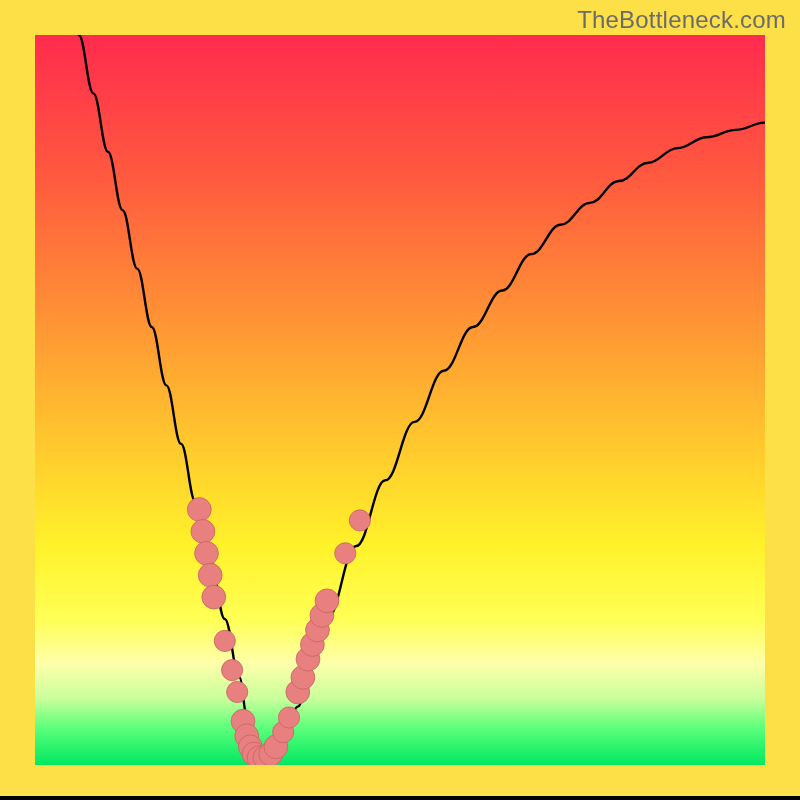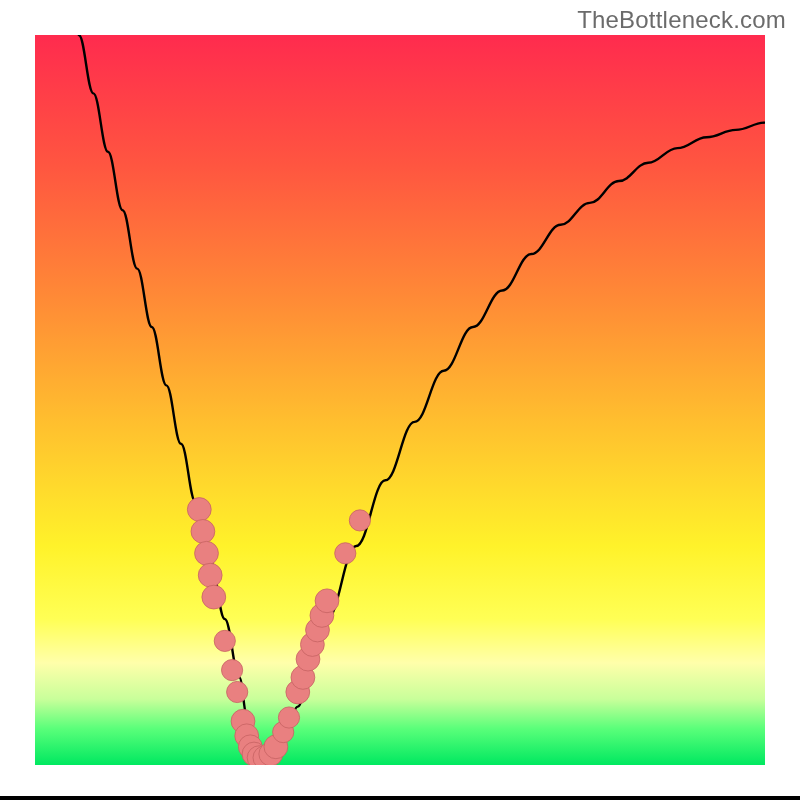--- a/index.html
+++ b/index.html
@@ -10,21 +10,21 @@
     background: #000;
     overflow: hidden;
     font-family: Arial, Helvetica, sans-serif;
   }
   .frame {
     position: absolute;
     left: 0;
     top: 0;
     width: 800px;
     height: 796px;
-    background: #ffffff;
+    background: #fde047;
   }
   .plot {
     position: absolute;
     left: 35px;
     top: 35px;
     width: 730px;
     height: 730px;
     background: linear-gradient(
       to bottom,
       #ff2b4e 0%,

